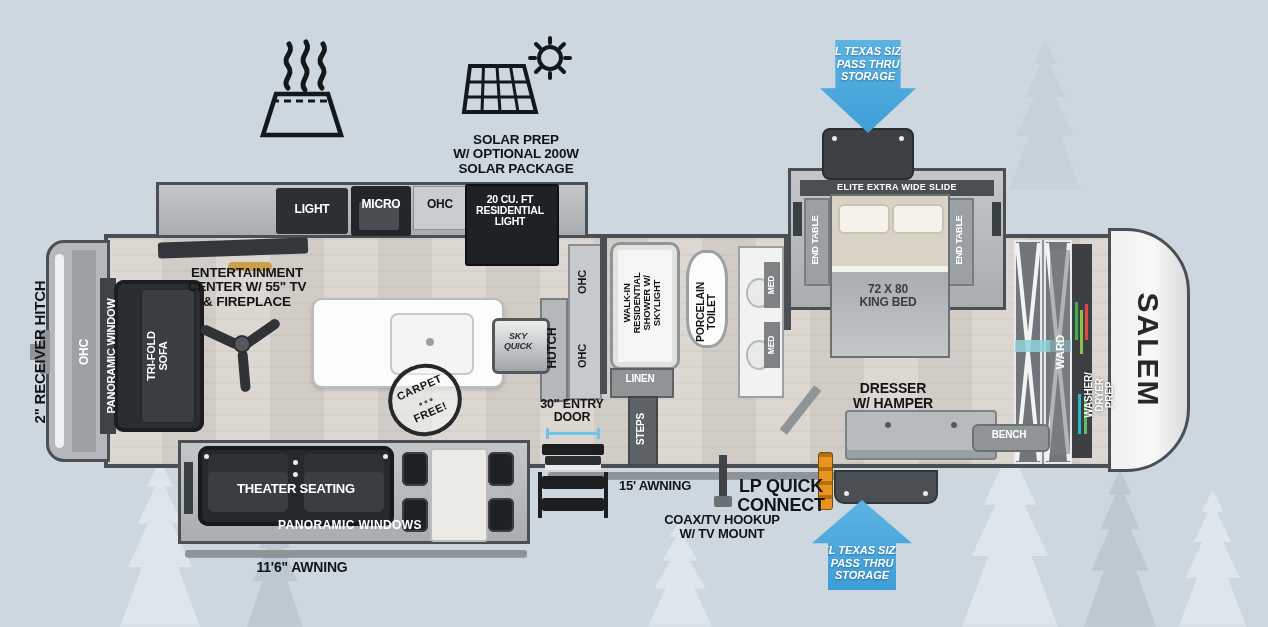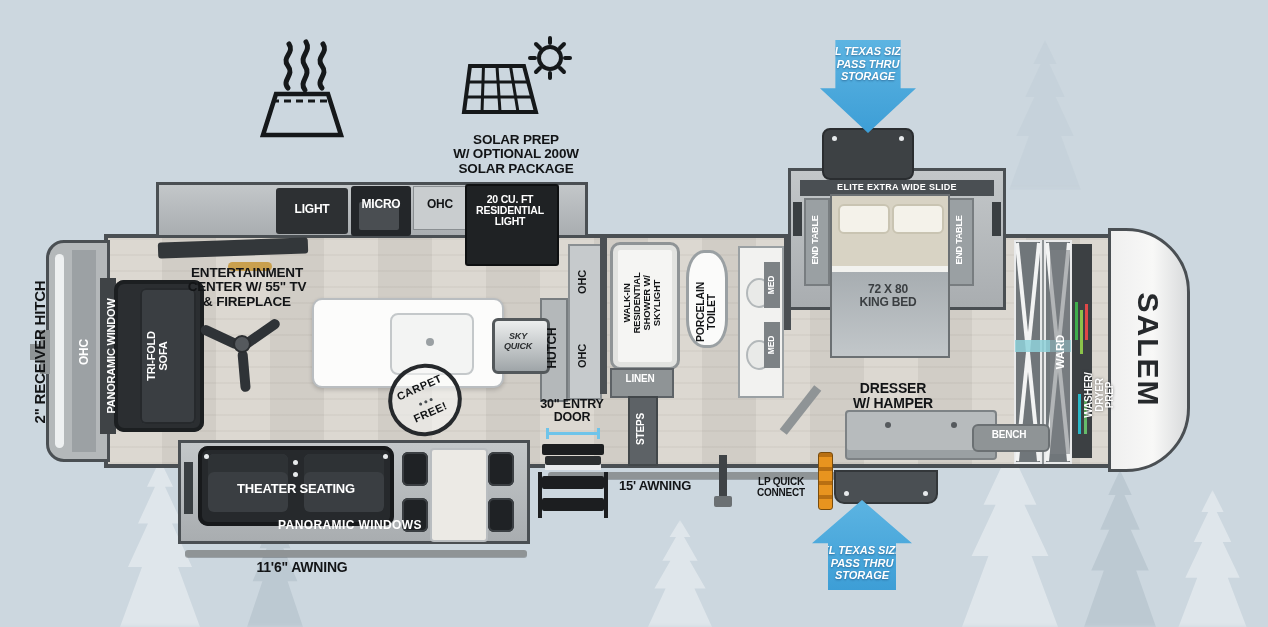--- a/index.html
+++ b/index.html
@@ -295,23 +295,27 @@
     <div class="abs" style="left:66px;top:0;width:4px;height:46px;background:#1c1e20;"></div>
     <div class="abs" style="left:4px;top:4px;width:62px;height:13px;background:#1c1e20;border-radius:2px;"></div>
     <div class="abs" style="left:4px;top:26px;width:62px;height:13px;background:#1c1e20;border-radius:2px;"></div>
   </div>
 
   <div class="rail" style="left:548px;top:472px;width:390px;height:7px;"></div>
   <div class="lbl" style="left:655px;top:479px;font-size:13px;transform:translateX(-50%);z-index:42;">15' AWNING</div>
 
   <div class="abs" style="left:719px;top:455px;width:8px;height:44px;background:#3f4346;z-index:15;"></div>
   <div class="abs" style="left:714px;top:496px;width:18px;height:11px;background:#6b7073;border-radius:2px;z-index:15;"></div>
+  <div class="lbl" style="left:722px;top:513px;font-size:13px;transform:translateX(-50%);z-index:42;">
+    <span class="ln">COAX/TV HOOKUP</span>
+    <span class="ln">W/ TV MOUNT</span>
+  </div>
 
   <div class="abs" style="left:818px;top:452px;width:13px;height:56px;background:repeating-linear-gradient(0deg,#e8941f 0 10px,#b86f12 10px 14px);border:1px solid #7a4c0c;border-radius:3px;z-index:15;"></div>
-  <div class="lbl" style="left:781px;top:477px;font-size:10px;transform:translateX(-50%);z-index:42;">
+  <div class="lbl" style="left:781px;top:477px;font-size:18px;transform:translateX(-50%);z-index:42;">
     <span class="ln">LP QUICK</span>
     <span class="ln">CONNECT</span>
   </div>
 
   <div class="abs darkbox" style="left:834px;top:470px;width:100px;height:30px;background:#4a4f53;border:2px solid #33373a;border-radius:0 0 10px 10px;z-index:14;">
     <div class="dot" style="left:8px;bottom:6px;width:5px;height:5px;"></div>
     <div class="dot" style="right:8px;bottom:6px;width:5px;height:5px;"></div>
   </div>
 
   <div class="arrow" style="left:812px;top:500px;width:100px;height:90px;clip-path:polygon(50% 0,100% 48%,84% 48%,84% 100%,16% 100%,16% 48%,0 48%);">

